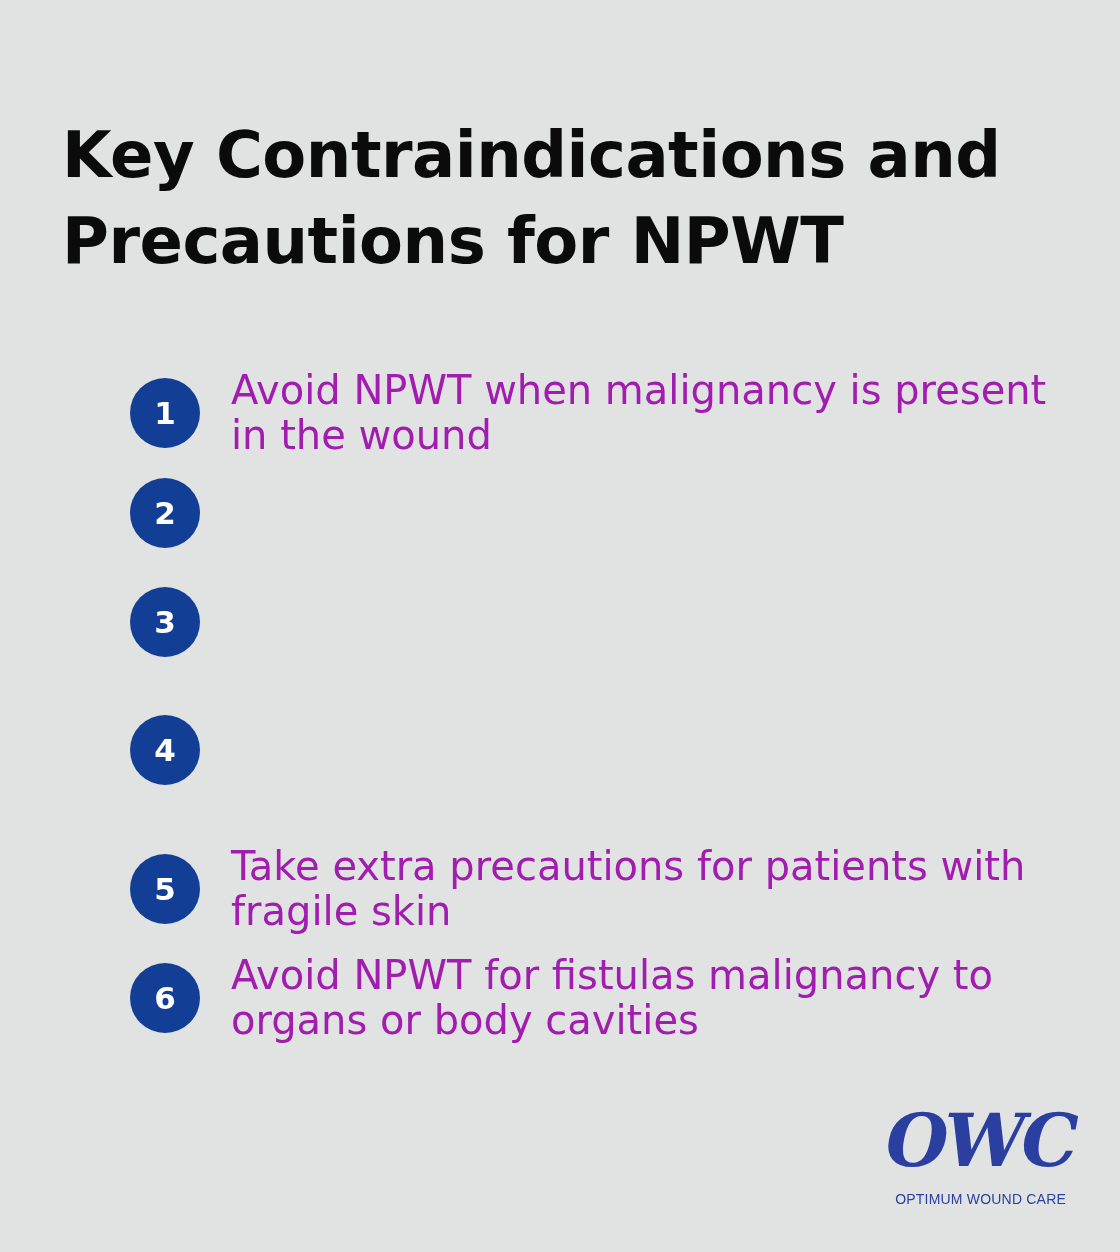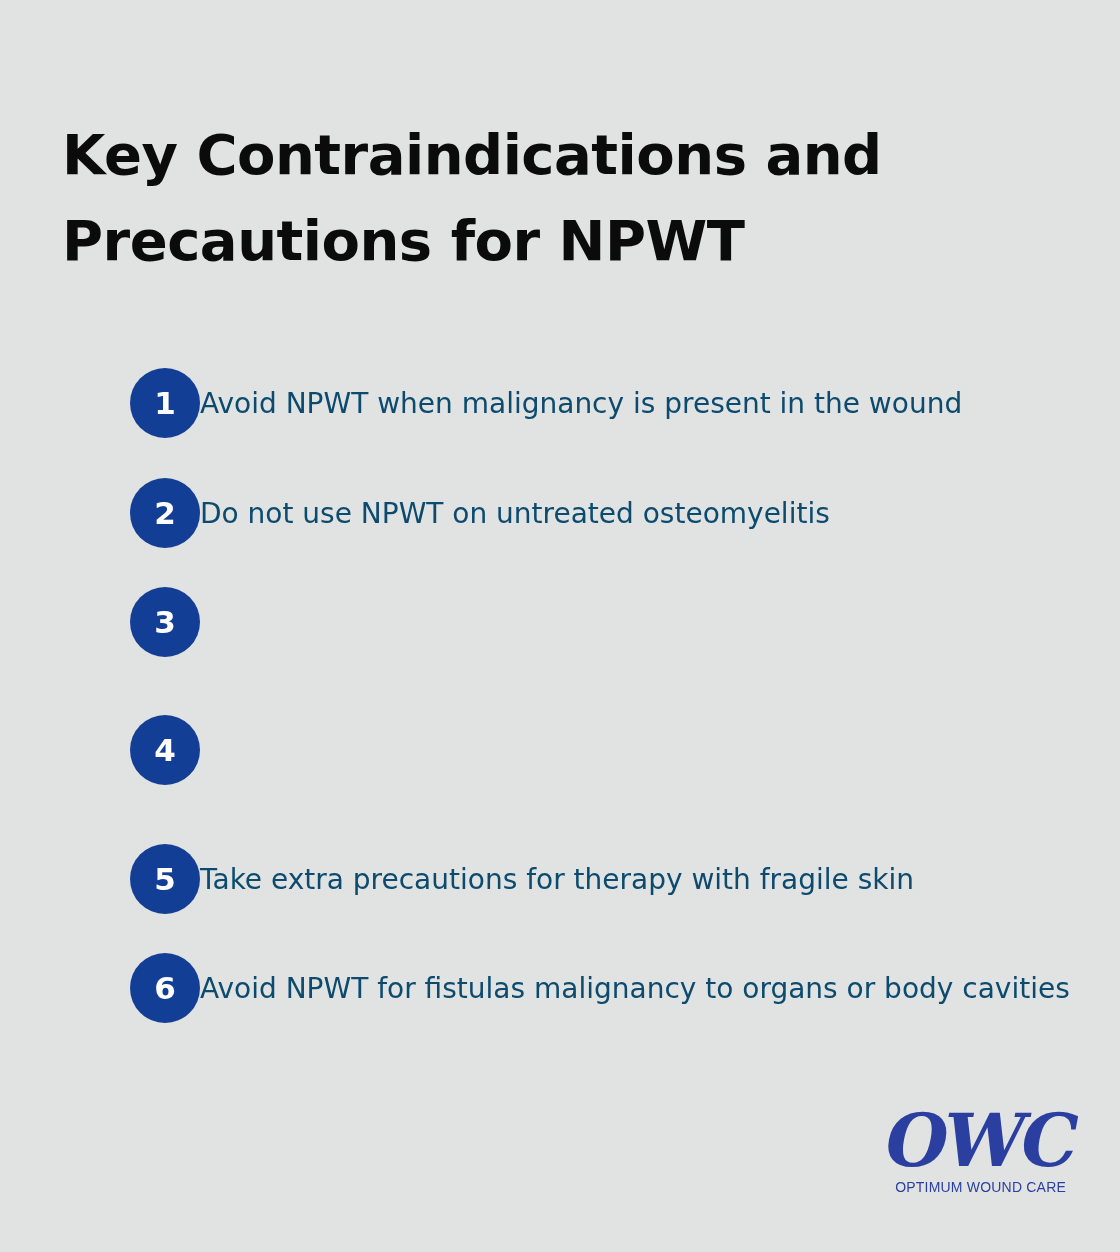--- a/index.html
+++ b/index.html
@@ -1,46 +1,45 @@
 <!DOCTYPE html>
 <html><head>
 <meta charset="utf-8">
 <style>
   html,body{margin:0;padding:0;}
   body{width:1120px;height:1252px;background:#e1e3e3;font-family:"DejaVu Sans","Liberation Sans",sans-serif;position:relative;overflow:hidden;}
-  .title{position:absolute;left:62px;top:112px;width:960px;font-size:56px;font-weight:bold;line-height:86px;color:#0b0b0b;letter-spacing:-0.5px;}
+  .title{position:absolute;left:62px;top:112px;width:960px;font-size:64px;font-weight:bold;line-height:86px;color:#0b0b0b;letter-spacing:-0.5px;}
   .item{position:absolute;left:130px;width:940px;display:flex;align-items:center;}
   .num{width:70px;height:70px;border-radius:50%;background:#133e95;color:#fff;font-weight:bold;font-size:31px;display:flex;align-items:center;justify-content:center;flex-shrink:0;}
-  .txt{font-size:28px;line-height:45px;color:#0c4a6e;}
+  .txt{margin-left:31px;font-size:40px;line-height:45px;color:#a21caf;}
   .logo{position:absolute;left:886px;top:1105px;width:180px;text-align:right;}
   .logo-mark{font-family:"DejaVu Serif",serif;font-style:italic;font-weight:bold;font-size:72px;color:#2a3fa0;line-height:72px;letter-spacing:-4px;}
-  .logo-sub{font-family:"Liberation Sans",sans-serif;font-size:14px;color:#2a3fa0;margin-top:2px;letter-spacing:0.2px;}
+  .logo-sub{font-family:"Liberation Sans",sans-serif;font-size:14px;color:#2a3fa0;margin-top:14px;letter-spacing:0.2px;}
 </style>
 </head>
 <body>
 
 <div class="title">Key Contraindications and Precautions for NPWT</div>
 
 <div class="item" style="top:368px">
   <div class="num">1</div>
   <div class="txt">Avoid NPWT when malignancy is present in the wound</div>
 </div>
 <div class="item" style="top:478px">
   <div class="num">2</div>
-  <div class="txt">Do not use NPWT on untreated osteomyelitis</div>
 </div>
 <div class="item" style="top:587px">
   <div class="num">3</div>
 </div>
 <div class="item" style="top:715px">
   <div class="num">4</div>
 </div>
 <div class="item" style="top:844px">
   <div class="num">5</div>
-  <div class="txt">Take extra precautions for therapy with fragile skin</div>
+  <div class="txt">Take extra precautions for patients with fragile skin</div>
 </div>
 <div class="item" style="top:953px">
   <div class="num">6</div>
   <div class="txt">Avoid NPWT for fistulas malignancy to organs or body cavities</div>
 </div>
 
 <div class="logo">
   <div class="logo-mark">OWC</div>
   <div class="logo-sub">OPTIMUM WOUND CARE</div>
 </div>

